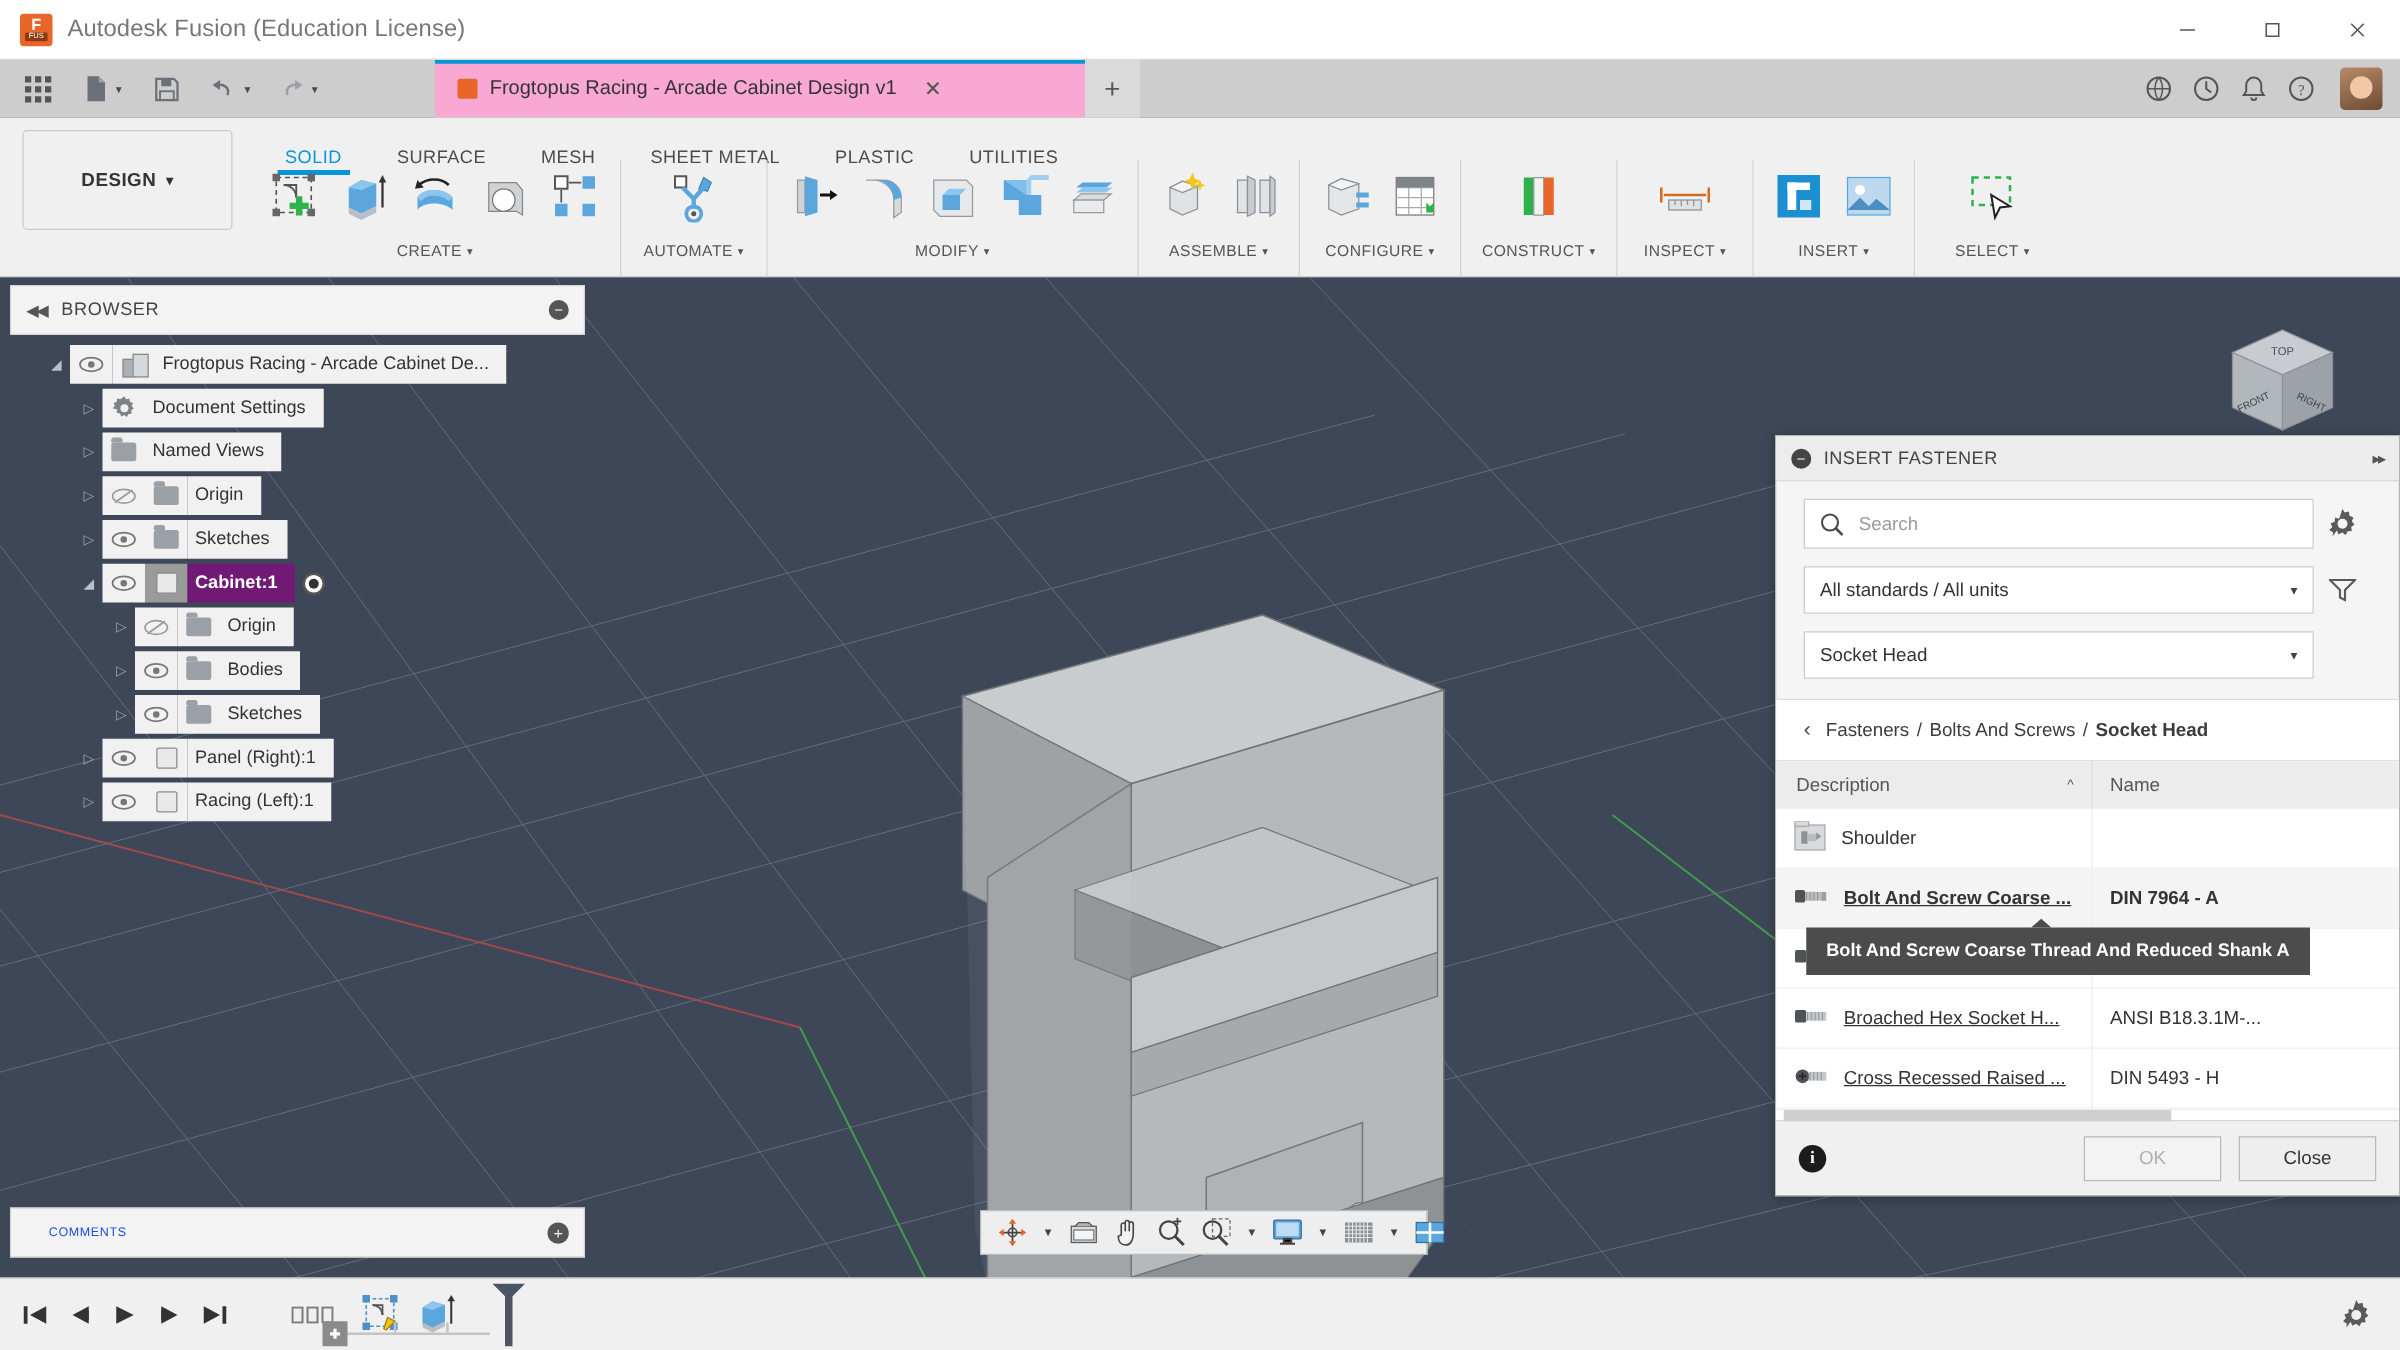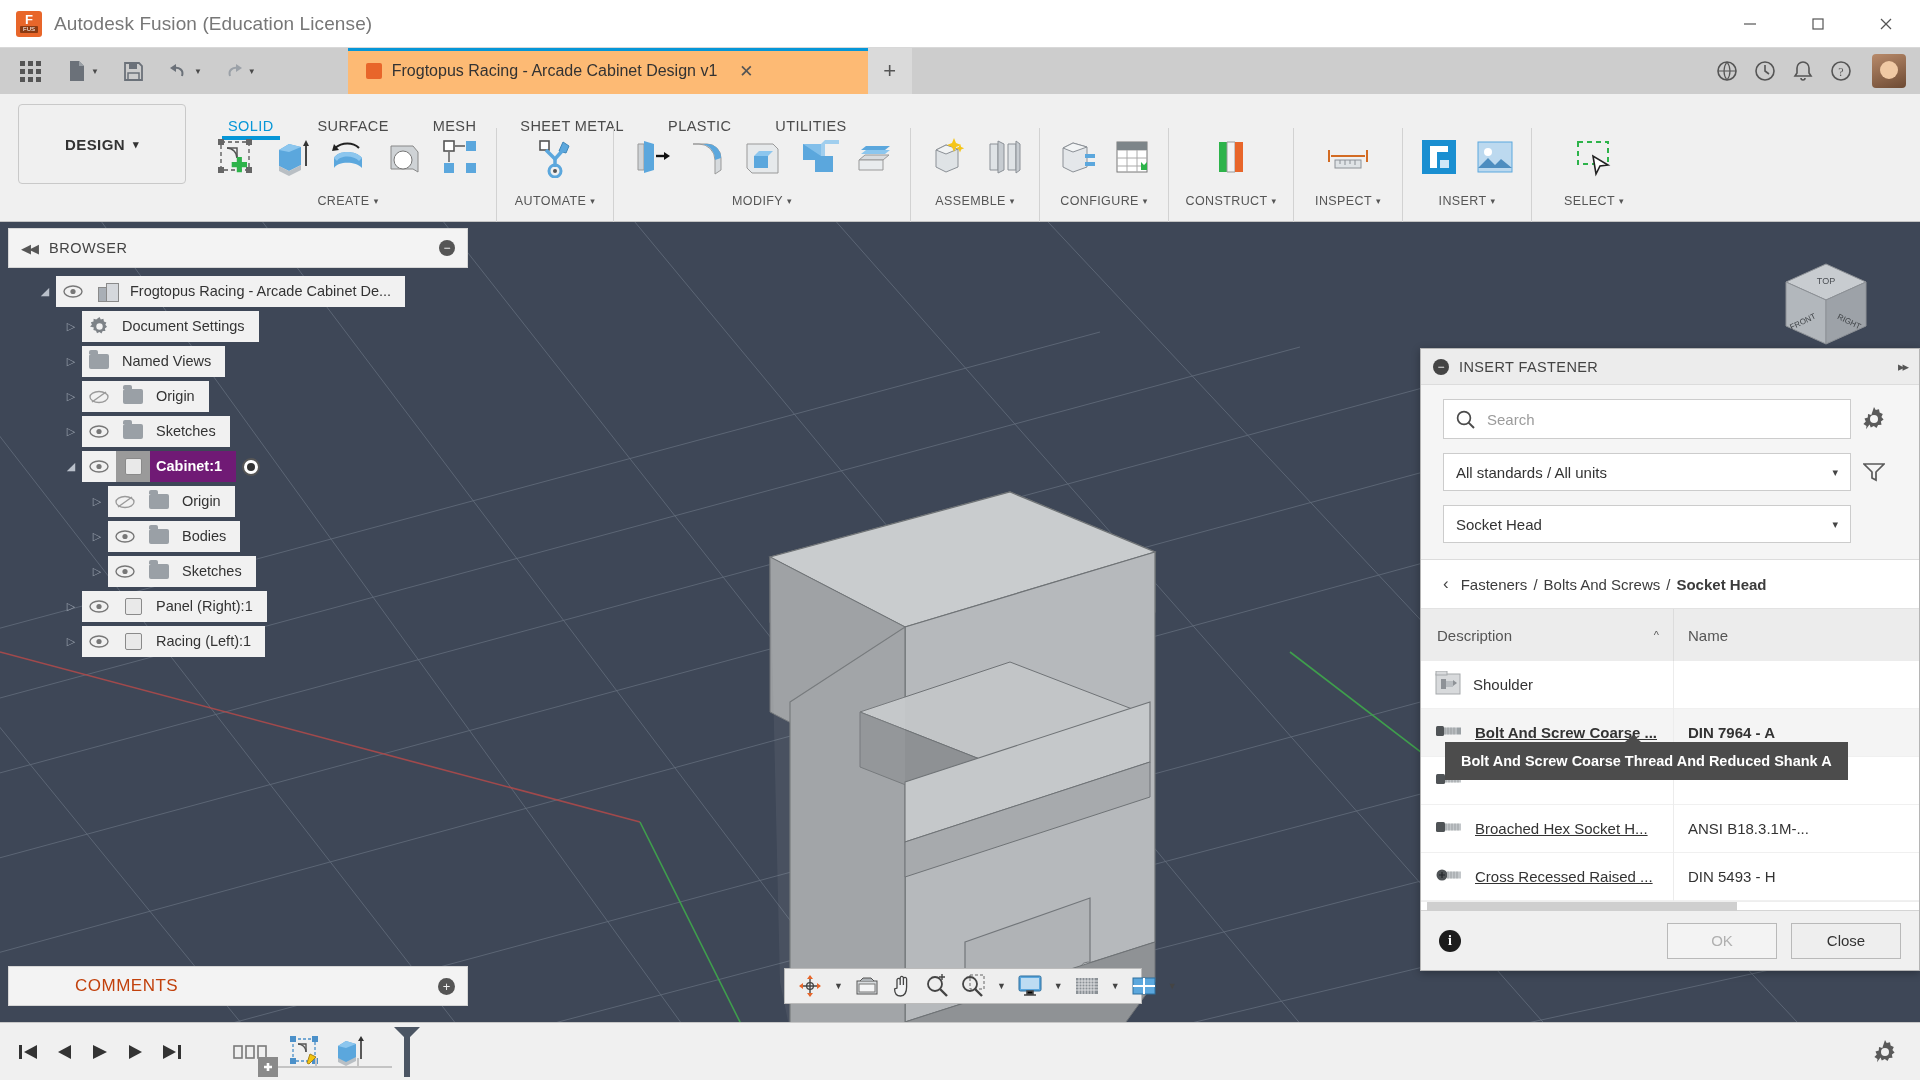--- a/index.html
+++ b/index.html
@@ -46,21 +46,21 @@
     height:38px; padding:0 6px; color:#4a4a4a; cursor:default;
   }
   .caret { margin-left:4px; font-size:8px; color:#4a4a4a; }
 
   
   .grid9 { display:grid; grid-template-columns:repeat(3,5px); grid-gap:3px; }
   .grid9 i { width:5px; height:5px; background:#555; display:block; }
 
   
   #doctab {
-    height:46px; background:#fdba74;
+    height:46px; background:#f9a8d4;
     display:flex; align-items:center; padding:0 14px 0 18px;
     margin-left:86px; position:relative; min-width:520px;
   }
   #doctab::before{
     content:""; position:absolute; top:0; left:0; right:0; height:3px; background:#0696d7;
   }
   #doc-icon {
     width:16px; height:16px; background:#e8662a; border-radius:2px; margin-right:10px;
   }
   #doc-name { font-size:16px; color:#333; white-space:nowrap; }
@@ -149,21 +149,21 @@
   .comp-ic { width:19px;height:17px; position:relative; }
   .comp-ic::before{content:"";position:absolute;left:0;top:4px;width:9px;height:13px;background:#a9afb6;border:1px solid #8a8a8a;}
   .comp-ic::after{content:"";position:absolute;left:8px;top:0;width:11px;height:17px;background:#d5d8dc;border:1px solid #8a8a8a;}
 
   
   #comments {
     position:absolute; left:8px; top:966px; width:460px; height:40px;
     background:#f3f3f3; border:1px solid #d6d6d6;
     display:flex; align-items:center; padding:0 12px;
   }
-  #comments-title { font-size:17px; color:#c2410c; letter-spacing:.5px; margin-left:54px;}
+  #comments-title { font-size:10px; color:#1d4ed8; letter-spacing:.5px; margin-left:18px;}
   #comments-plus { margin-left:auto; width:17px;height:17px;border-radius:50%;background:#555;
     display:flex;align-items:center;justify-content:center;color:#f3f3f3;font-size:13px;line-height:1; }
 
   
   #viewport { position:absolute; left:0; top:222px; width:1920px; height:808px; overflow:hidden; background:#3e4757; }
   #grid-svg { position:absolute; left:0; top:0; }
 
   
   #viewcube { position:absolute; right:34px; top:22px; width:120px; height:120px; }
 
@@ -215,21 +215,21 @@
   }
   .sel .chev { margin-left:auto; font-size:11px; color:#444; }
   .side-ic { width:46px; display:flex; align-items:center; justify-content:center; color:#555; }
   #breadcrumb {
     display:flex; align-items:center; gap:6px; padding:14px 22px; background:#fff;
     border-top:1px solid #dcdcdc; font-size:15px; color:#3c3c3c;
   }
   #breadcrumb .bc-back { font-size:17px; color:#444; margin-right:6px; }
   #breadcrumb .bc-cur { font-weight:bold; }
   #fast-table { background:#fff; border-top:1px solid #e2e2e2; position:relative; }
-  .fthead { display:flex; height:52px; background:#ececec; font-size:15px; color:#555; }
+  .fthead { display:flex; height:38px; background:#ececec; font-size:15px; color:#555; }
   .fthead .c1 { width:252px; display:flex; align-items:center; padding-left:16px; }
   .fthead .c1 .sorta { margin-left:auto; margin-right:14px; font-size:11px; }
   .fthead .c2 { flex:1; display:flex; align-items:center; padding-left:14px; border-left:1px solid #dcdcdc; }
   .ftrow { display:flex; height:48px; align-items:center; font-size:15px; color:#333; border-bottom:1px solid #f0f0f0;}
   .ftrow.alt { background:#f4f4f4;font-weight:bold; }
   .ftrow .c1 { width:252px; display:flex; align-items:center; padding-left:14px; gap:12px; }
   .ftrow .c2 { flex:1; padding-left:14px; border-left:1px solid #ececec; height:48px; display:flex; align-items:center;}
   .ftrow .c1 .txt.link { text-decoration:underline; }
   .scr-track { height:9px; background:#fff; border-top:1px solid #eee; }
   .scr-thumb { height:9px; width:310px; background:#cfcfcf; margin-left:6px; }

